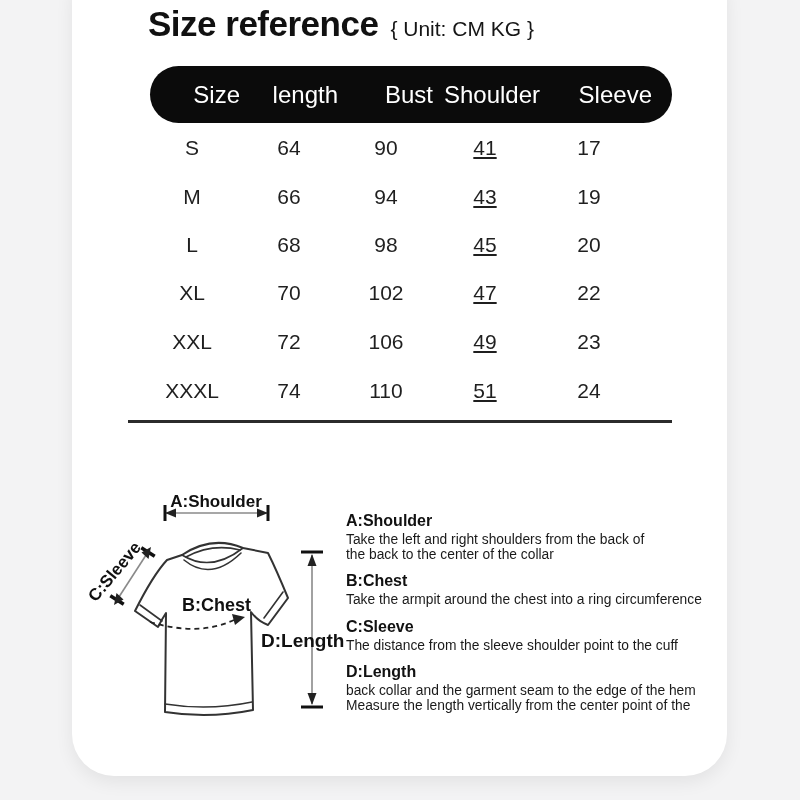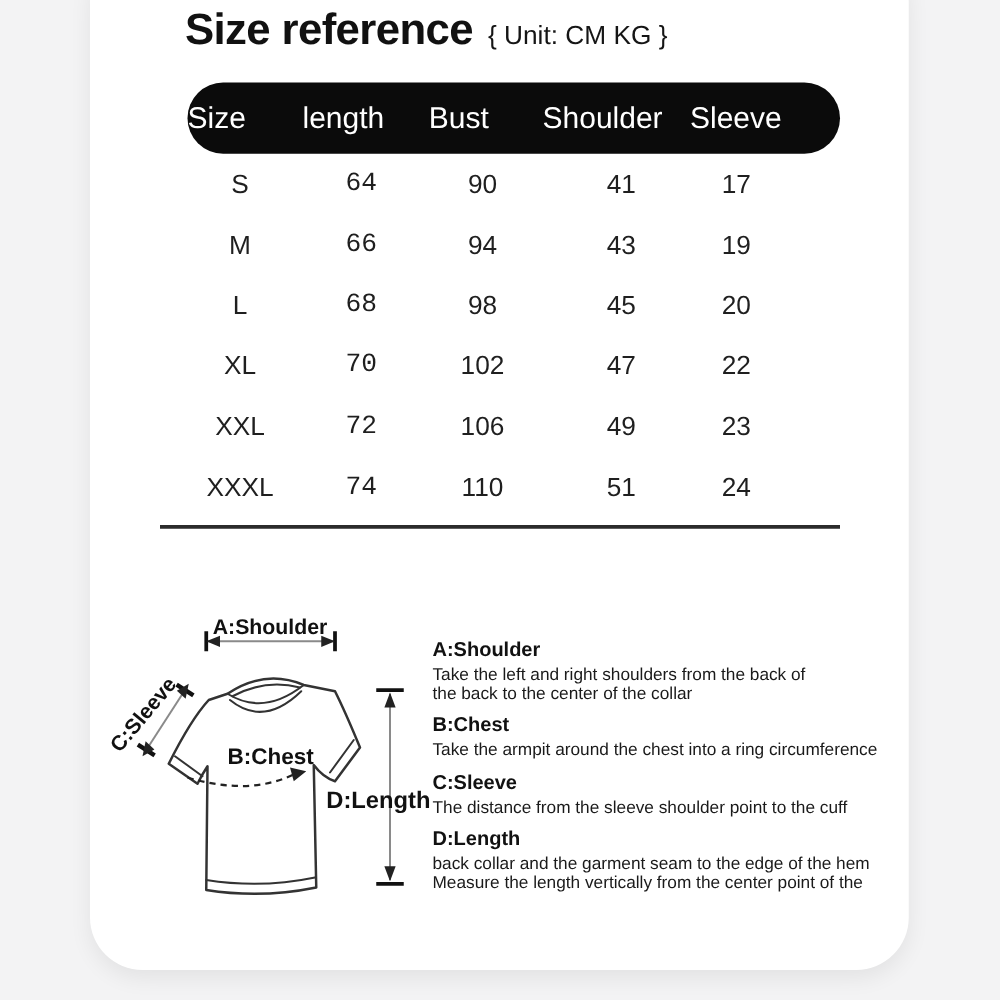--- a/index.html
+++ b/index.html
@@ -19,34 +19,34 @@
   .title-row { left:148px; top:4px; display:flex; align-items:baseline; white-space:nowrap; }
   .title { font-size:35px; font-weight:800; letter-spacing:-0.5px; color:#111; }
   .unit-note { font-size:21px; font-weight:400; margin-left:12px; color:#151515; }
 
   .pill {
     left:150px; top:66px; width:522px; height:57px;
     background:#0b0b0b; border-radius:29px;
   }
   .pill span {
     position:absolute; top:50%; transform:translateY(-50%);
-    text-align:left; color:#ffffff; font-size:24px;
+    text-align:right; color:#ffffff; font-size:24px;
   }
   .pc1 { left:0;   width:90px;  }
   .pc2 { left:92px;  width:96px; }
   .pc3 { left:193px; width:90px; }
   .pc4 { left:284px; width:106px; }
   .pc5 { left:402px; width:100px; }
 
   .trow { position:absolute; left:150px; width:522px; height:30px; }
   .trow span { position:absolute; top:0; text-align:center; font-size:21px; line-height:30px; color:#1f1f1f; }
   .tc1 { left:0;    width:84px; font-size:22px; }
-  .tc2 { left:97px;  width:84px;font-family:Liberation Mono, monospace; }
+  .tc2 { left:97px;  width:84px; }
   .tc3 { left:194px; width:84px; }
-  .tc4 { left:305px; width:84px; }
+  .tc4 { left:293px; width:84px;text-decoration:underline; }
   .tc5 { left:397px; width:84px; }
 
   .divider { left:128px; top:420px; width:544px; height:2.5px; background:#2b2b2b; }
 
   .tips { left:100px; top:429px; width:600px; text-align:center; font-size:15.5px; line-height:21px; color:#1a1a1a; }
 
   .diagram-svg { left:95px; top:485px; width:250px; height:250px; }
 
   .lbl { position:absolute; font-weight:bold; color:#111; white-space:nowrap; }
   .lbl-a { left:158px; top:492px; width:116px; text-align:center; font-size:17px; }

